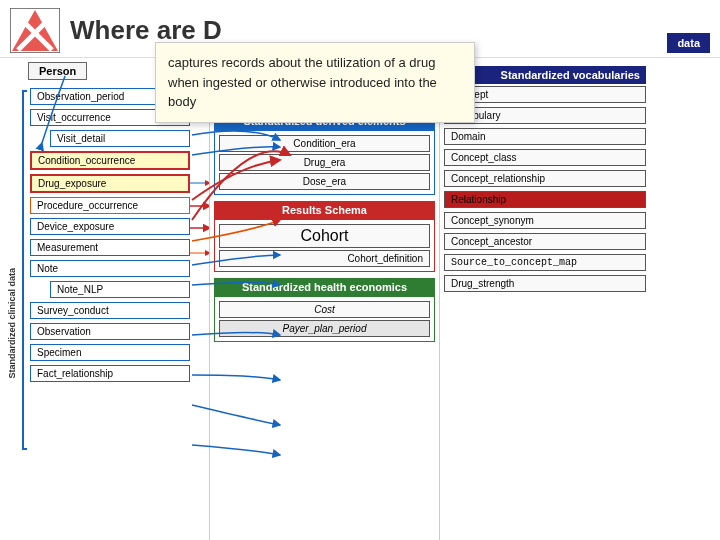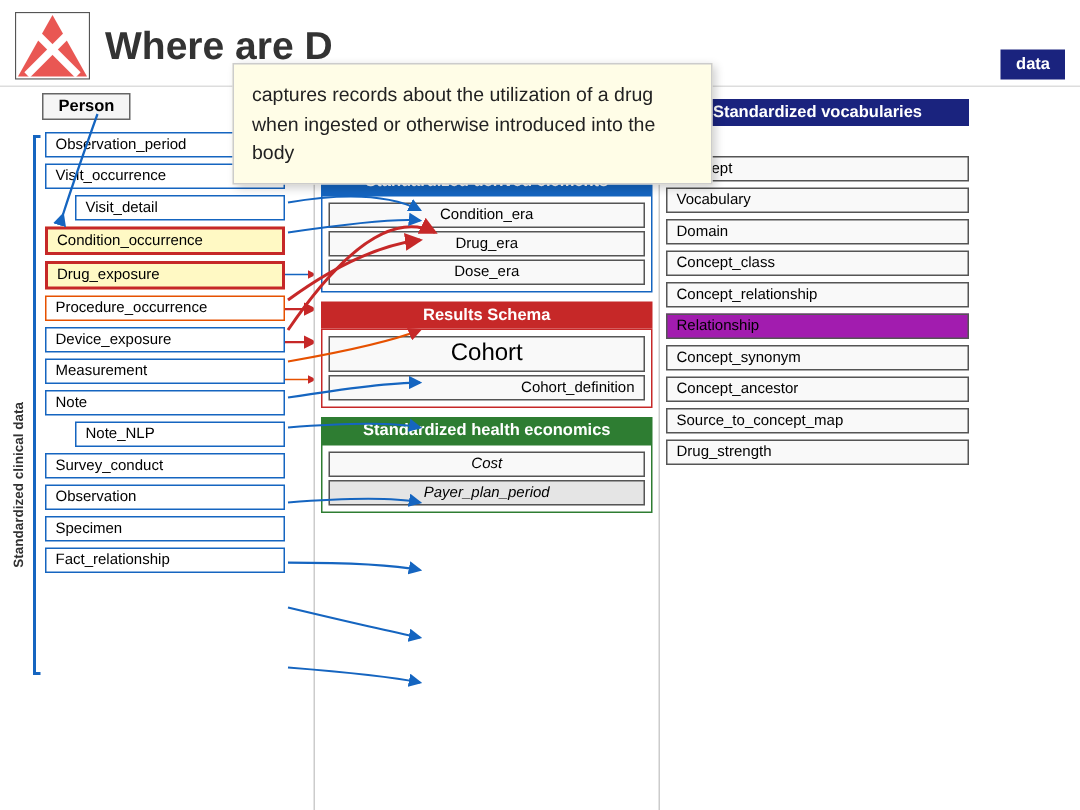--- a/index.html
+++ b/index.html
@@ -138,31 +138,31 @@
       <div style="margin-top:6px;">
         <div style="background:#2e7d32;color:#fff;font-weight:bold;font-size:11px;padding:3px 6px;text-align:center;">Standardized health economics</div>
         <div style="border:1px solid #2e7d32;padding:2px;font-style:italic;">
           <div style="border:1px solid #555;background:#f9f9f9;padding:2px 6px;font-size:10px;text-align:center;margin:2px;">Cost</div>
           <div style="border:1px solid #555;background:#e5e5e5;padding:2px 6px;font-size:10px;text-align:center;margin:2px;">Payer_plan_period</div>
         </div>
       </div>
     </div>
 
     <div class="col-right" style="padding:4px;">
-      <div style="background:#1a237e;color:#fff;font-weight:bold;font-size:11px;padding:3px 6px;text-align:center;margin-bottom:20px;margin-top:4px;">Standardized vocabularies</div>
+      <div style="background:#1a237e;color:#fff;font-weight:bold;font-size:11px;padding:3px 6px;text-align:right;margin-bottom:2px;margin-top:4px;">Standardized vocabularies</div>
       <div style="display:flex;flex-direction:column;gap:4px;">
         <div style="border:1px solid #555;background:#f9f9f9;padding:2px 6px;font-size:10px;">Concept</div>
         <div style="border:1px solid #555;background:#f9f9f9;padding:2px 6px;font-size:10px;">Vocabulary</div>
         <div style="border:1px solid #555;background:#f9f9f9;padding:2px 6px;font-size:10px;">Domain</div>
         <div style="border:1px solid #555;background:#f9f9f9;padding:2px 6px;font-size:10px;">Concept_class</div>
         <div style="border:1px solid #555;background:#f9f9f9;padding:2px 6px;font-size:10px;">Concept_relationship</div>
-        <div style="border:1px solid #555;background:#a21caf;padding:2px 6px;font-size:10px;">Relationship</div>
+        <div style="border:1px solid #555;background:#b91c1c;padding:2px 6px;font-size:10px;">Relationship</div>
         <div style="border:1px solid #555;background:#f9f9f9;padding:2px 6px;font-size:10px;">Concept_synonym</div>
         <div style="border:1px solid #555;background:#f9f9f9;padding:2px 6px;font-size:10px;">Concept_ancestor</div>
-        <div style="border:1px solid #555;background:#f9f9f9;padding:2px 6px;font-size:10px;">Source_to_concept_map</div>
+        <div style="border:1px solid #555;background:#f9f9f9;padding:2px 6px;font-size:10px;font-family:Liberation Mono, monospace;">Source_to_concept_map</div>
         <div style="border:1px solid #555;background:#f9f9f9;padding:2px 6px;font-size:10px;">Drug_strength</div>
       </div>
     </div>
 
   </div>
 
   <svg style="position:absolute;top:55px;left:0;width:720px;height:485px;pointer-events:none;z-index:10;">
     <defs>
       <marker id="redArrow" markerWidth="6" markerHeight="6" refX="5" refY="3" orient="auto">
         <path d="M0,0 L0,6 L6,3 z" fill="#c62828"></path>

